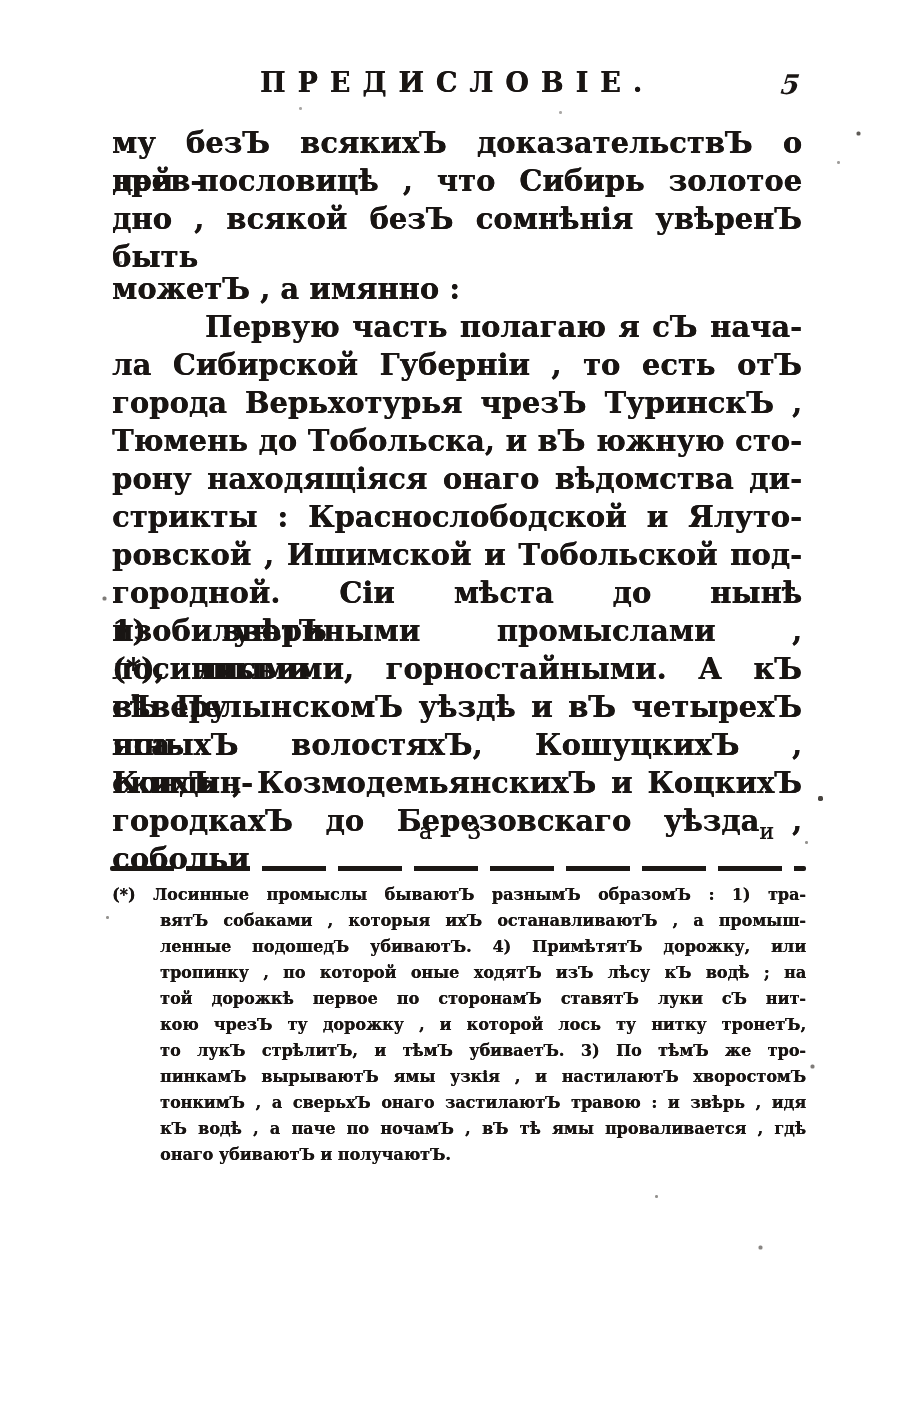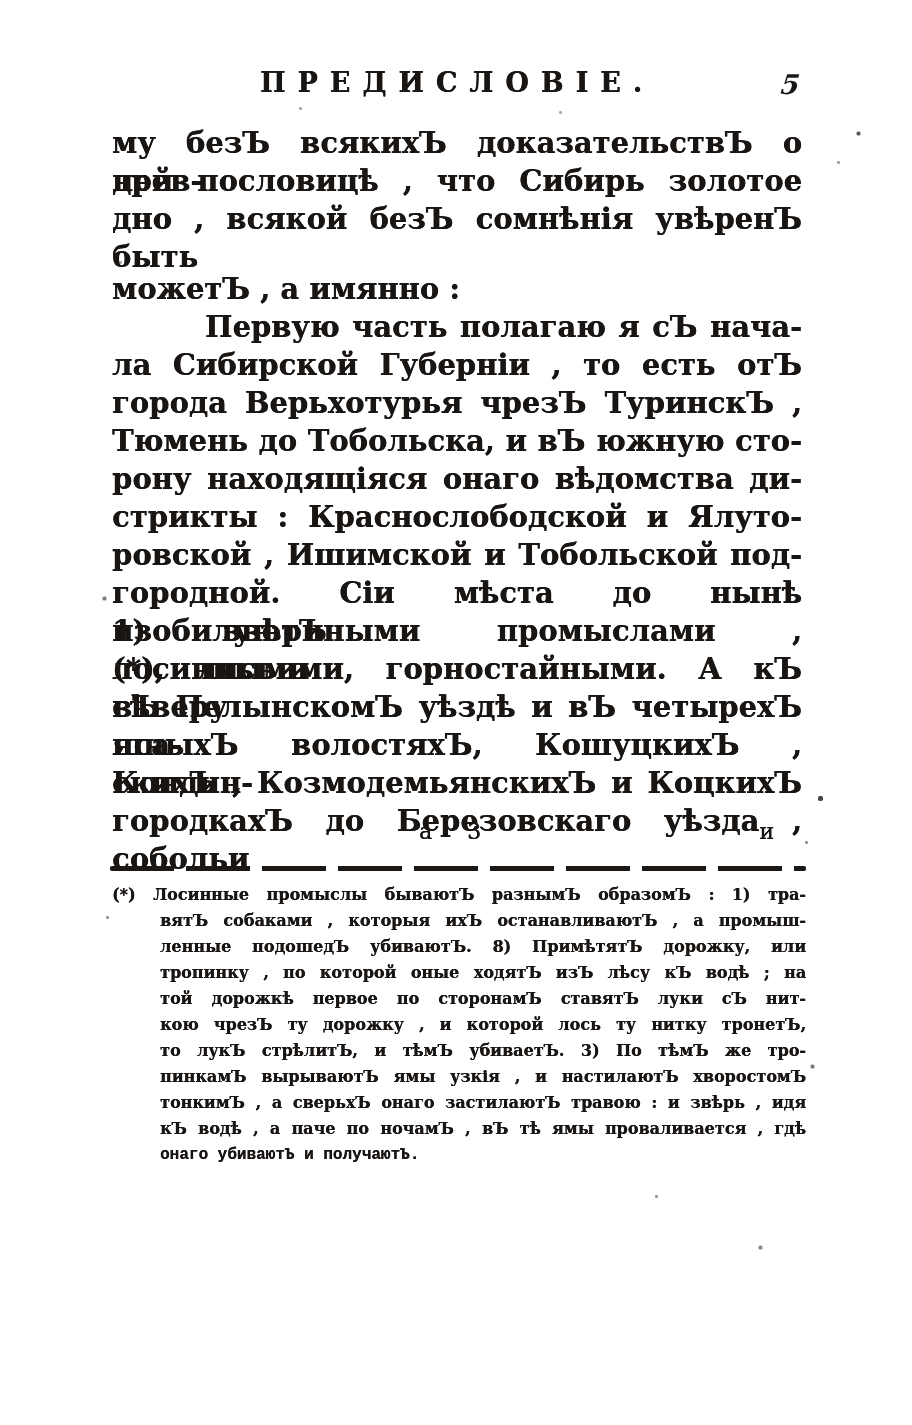--- a/index.html
+++ b/index.html
@@ -61,21 +61,21 @@
     position:absolute; top:882px; left:112px; width:694px;
   }
   .fline {
     line-height:26px; height:26px;
     font-size:16px; font-weight:bold;
     text-align:justify; text-align-last:justify;
     padding-left:48px;
     text-shadow:0.25px 0.25px 0 currentColor;
   }
   .fline.first { padding-left:0; }
-  .fline.last { text-align:left; text-align-last:left;font-family:Liberation Mono, monospace; }
+  .fline.last { text-align:left; text-align-last:left; }
   
   .speckles {
     position:absolute; top:0; left:0; width:1px; height:1px;
     background:transparent; border-radius:50%;
     box-shadow:
       858px 133px 0 1.5px rgba(40,35,30,.75),
       838px 162px 0 1px  rgba(40,35,30,.45),
       820px 798px 0 2px  rgba(40,35,30,.85),
       806px 842px 0 1px  rgba(40,35,30,.5),
       104px 598px 0 1.5px rgba(40,35,30,.6),
@@ -120,21 +120,21 @@
   <div class="sig-line">
     <span class="sig-mark">а 3</span>
     <span class="catchword">и</span>
   </div>
 
   <div class="footnote-rule"></div>
 
   <div class="footnote-block">
     <div class="fline first">(*) Лосинные промыслы бываютЪ разнымЪ образомЪ : 1) тра-</div>
     <div class="fline">вятЪ собаками , которыя ихЪ останавливаютЪ , а промыш-</div>
-    <div class="fline">ленные подошедЪ убиваютЪ. 8) ПримѣтятЪ дорожку, или</div>
+    <div class="fline">ленные подошедЪ убиваютЪ. 4) ПримѣтятЪ дорожку, или</div>
     <div class="fline">тропинку , по которой оные ходятЪ изЪ лѣсу кЪ водѣ ; на</div>
     <div class="fline">той дорожкѣ первое по сторонамЪ ставятЪ луки сЪ нит-</div>
     <div class="fline">кою чрезЪ ту дорожку , и которой лось ту нитку тронетЪ,</div>
     <div class="fline">то лукЪ стрѣлитЪ, и тѣмЪ убиваетЪ. 3) По тѣмЪ же тро-</div>
     <div class="fline">пинкамЪ вырываютЪ ямы узкія , и настилаютЪ хворостомЪ</div>
     <div class="fline">тонкимЪ , а сверьхЪ онаго застилаютЪ травою : и звѣрь , идя</div>
     <div class="fline">кЪ водѣ , а паче по ночамЪ , вЪ тѣ ямы проваливается , гдѣ</div>
     <div class="fline last">онаго убиваютЪ и получаютЪ.</div>
   </div>
 

